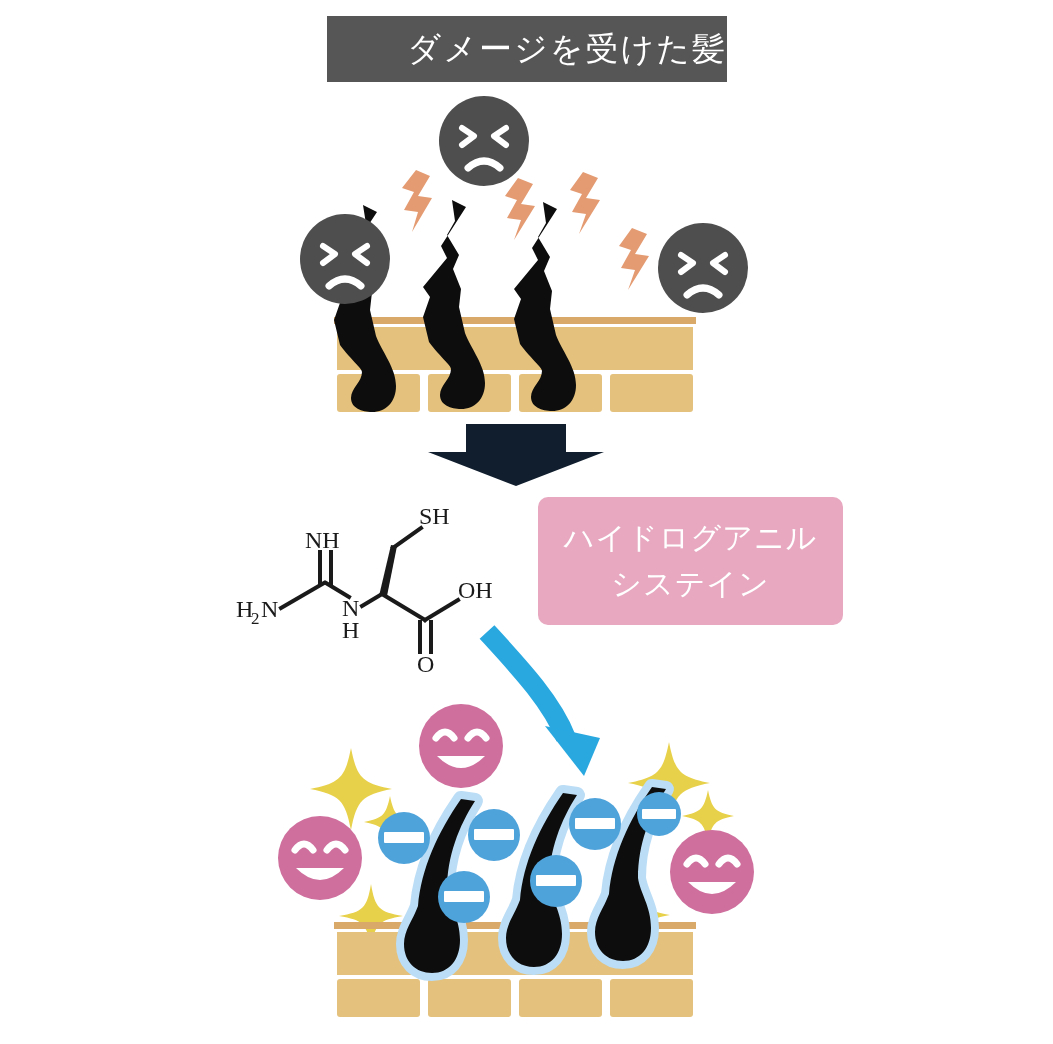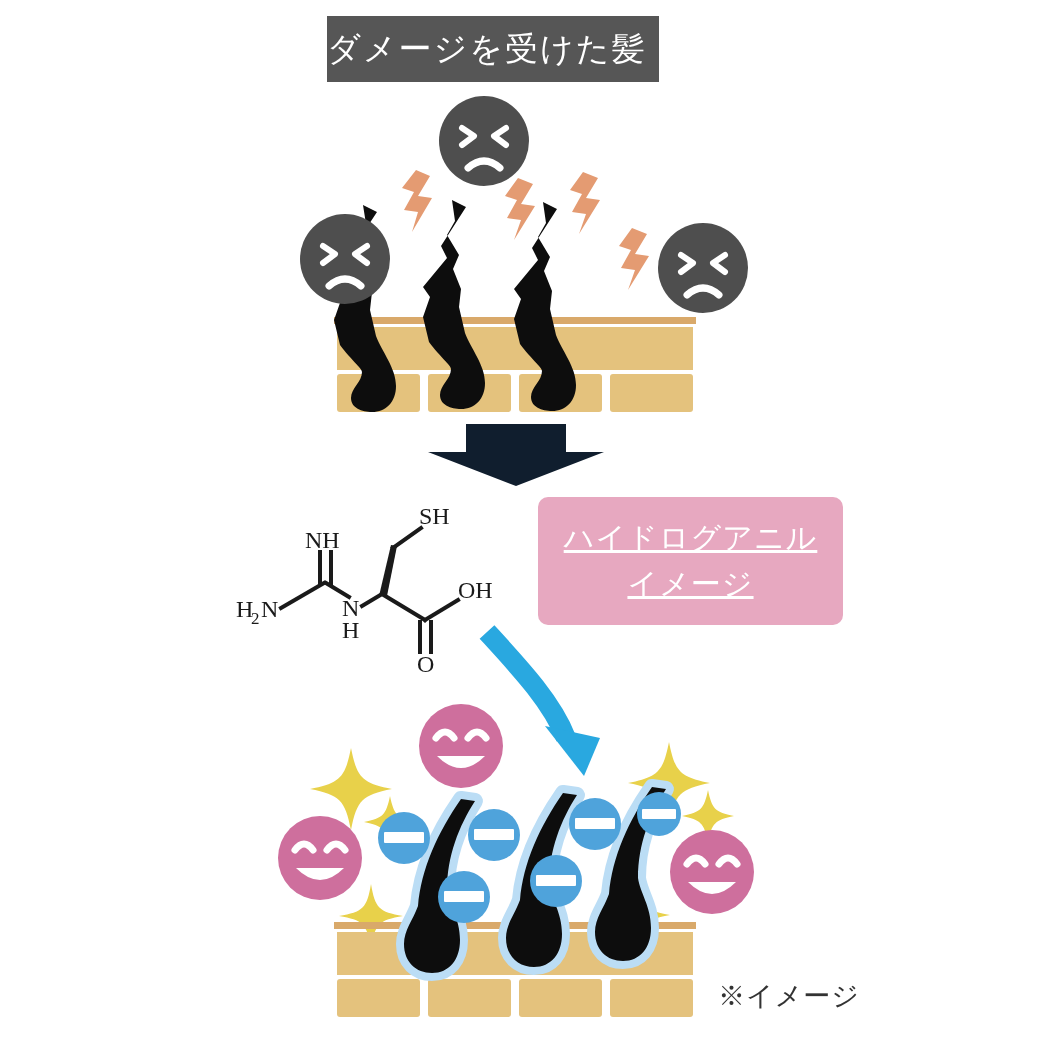--- a/index.html
+++ b/index.html
@@ -16,26 +16,26 @@
     height: 1044px;
     background: #ffffff;
     overflow: hidden;
   }
 
   
   #header-banner {
     position: absolute;
     left: 327px;
     top: 16px;
-    width: 332px;
+    width: 400px;
     height: 66px;
     background: #565656;
     display: flex;
     align-items: center;
-    justify-content: flex-start;
+    justify-content: flex-end;
   }
   #header-banner-label {
     color: #ffffff;
     font-size: 33px;
     letter-spacing: 2px;
     font-family: "Liberation Sans", sans-serif;
     white-space: nowrap;
   }
 
   
@@ -51,21 +51,20 @@
     flex-direction: column;
     align-items: center;
     justify-content: center;
   }
   #product-label .pl-line {
     color: #ffffff;
     font-size: 30px;
     line-height: 46px;
     letter-spacing: 1px;
     white-space: nowrap;
-    text-decoration: underline;
   }
 
   
   #footnote {
     position: absolute;
     left: 718px;
     top: 978px;
     font-size: 27px;
     color: #333333;
     letter-spacing: 1px;
@@ -218,21 +217,21 @@
         <text x="342" y="616">N</text>
         <text x="342" y="638">H</text>
         <text x="458" y="598">OH</text>
         <text x="417" y="672">O</text>
       </g>
     </svg>
   </div>
 
   <div id="product-label">
     <span class="pl-line">ハイドログアニル</span>
-    <span class="pl-line">イメージ</span>
+    <span class="pl-line">システイン</span>
   </div>
 
   <div class="stage">
     <svg width="1053" height="1044" viewBox="0 0 1053 1044">
       <path fill="none" stroke="#29A8E0" stroke-width="20" stroke-linecap="butt" d="M487,632 C520,668 552,702 566,738"></path>
       <path fill="#29A8E0" d="M545,726 L600,738 L584,776 Z"></path>
     </svg>
   </div>
 
   <div class="stage">
@@ -341,15 +340,14 @@
       </g>
       <g>
         <circle cx="712" cy="872" r="42" fill="#CE6F9D"></circle>
         <path d="M687,864 Q696,852 705,864" stroke="#ffffff" stroke-width="7" fill="none" stroke-linecap="round"></path>
         <path d="M719,864 Q728,852 737,864" stroke="#ffffff" stroke-width="7" fill="none" stroke-linecap="round"></path>
         <path d="M688,882 Q712,906 736,882 Z" fill="#ffffff"></path>
       </g>
     </svg>
   </div>
 
-  <div id="footnote">※イメージ</div>
 
 </div>
 
 </body></html>

